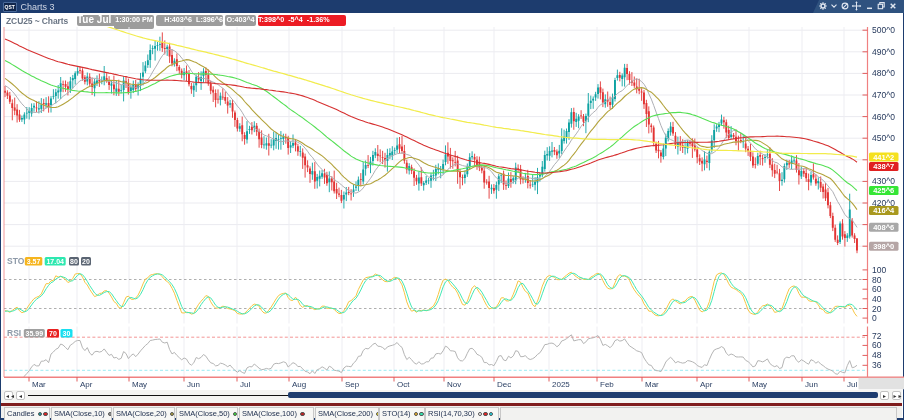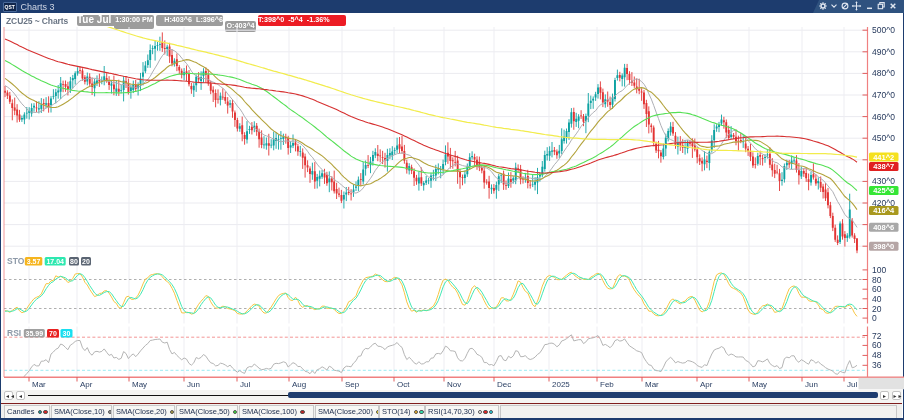--- a/index.html
+++ b/index.html
@@ -24,21 +24,21 @@
 </g>
       </svg>
 <div style="position:absolute;left:3px;top:1.5px;width:14.5px;height:10px;background:#10264c;border:0.5px solid #4a6a9a;border-radius:1px;color:#fff;font-size:5px;font-weight:bold;text-align:center;line-height:9px">QST</div>
 <div style="position:absolute;left:21px;top:2px;color:#cfd6e4;font-size:9px">Charts 3</div>
 </div>
 <div style="position:absolute;left:0;top:13px;width:901px;height:14px;background:#fff">
 <div style="position:absolute;left:5px;top:2.5px;color:#6b7685;font-size:8.5px;font-weight:bold;letter-spacing:-0.1px">ZCU25 ~ Charts</div>
 <div style="position:absolute;left:76px;top:2px;width:51px;height:10.5px;background:#9c9c9c;border-radius:2px;color:#fff;font-size:10px;font-weight:bold;text-align:center;line-height:10.5px;white-space:nowrap">Tue Jul 8 2025</div>
 <div style="position:absolute;left:113px;top:2px;width:40px;height:14px;background:#9c9c9c;border-radius:2px;color:#fff;font-size:7.2px;font-weight:bold;text-align:center;line-height:10.5px;white-space:nowrap">1:30:00 PM</div>
 <div style="position:absolute;left:155px;top:2px;width:67px;height:10.5px;background:#9c9c9c;border-radius:2px;color:#fff;font-size:7.2px;font-weight:bold;text-align:right;line-height:10.5px;white-space:nowrap">H:403^6&nbsp; L:396^6</div>
-<div style="position:absolute;left:224px;top:8px;width:31px;height:10.5px;background:#9c9c9c;border-radius:2px;color:#fff;font-size:7.2px;font-weight:bold;text-align:center;line-height:10.5px;white-space:nowrap">O:403^4</div>
+<div style="position:absolute;left:224px;top:2px;width:31px;height:10.5px;background:#9c9c9c;border-radius:2px;color:#fff;font-size:7.2px;font-weight:bold;text-align:center;line-height:10.5px;white-space:nowrap">O:403^4</div>
 <div style="position:absolute;left:257px;top:2px;width:88px;height:10.5px;background:#ec1c24;border-radius:2px;color:#fff;font-size:7.2px;font-weight:bold;text-align:left;line-height:10.5px;white-space:nowrap">T:398^0&nbsp; -5^4&nbsp; -1.36%</div>
 </div>
 <svg width="904" height="363" viewBox="0 27 904 363" style="position:absolute;left:0;top:27px" font-family="Liberation Sans, sans-serif">
 <defs>
         <clipPath id="cm">
           <rect x="3.0" y="27" width="863.5" height="228.5"></rect>
         </clipPath>
 <clipPath id="cs">
           <rect x="3.0" y="255.5" width="863.5" height="68.0"></rect>
         </clipPath>
@@ -168,21 +168,21 @@
 <rect x="857.5" y="377.8" width="46.5" height="11.5" fill="#e2e2e2"></rect>
 </svg>
 <div style="position:absolute;left:0;top:389.5px;width:901px;height:13px;background:#f4f4f2">
 <div style="position:absolute;left:3px;top:1.5px;width:9px;height:8.5px;background:#fff;border:1px solid #c2c2c2;border-radius:2px;font-size:5px;text-align:center;line-height:8px;color:#333">◄◄</div>
 <div style="position:absolute;left:15px;top:1.5px;width:9px;height:8.5px;background:#fff;border:1px solid #c2c2c2;border-radius:2px;font-size:5px;text-align:center;line-height:8px;color:#333">◄</div>
 <div style="position:absolute;left:27px;top:5px;width:260px;height:1.6px;background:#111"></div>
 <div style="position:absolute;left:287px;top:2.5px;width:590px;height:6px;background:#1d3c6e;border-radius:2px"></div>
 <div style="position:absolute;left:879px;top:1.5px;width:9px;height:8.5px;background:#fff;border:1px solid #c2c2c2;border-radius:2px;font-size:5px;text-align:center;line-height:8px;color:#333">►</div>
 <div style="position:absolute;left:890.5px;top:1.5px;width:9px;height:8.5px;background:#fff;border:1px solid #c2c2c2;border-radius:2px;font-size:5px;text-align:center;line-height:8px;color:#333">►►</div>
 </div>
-<div style="position:absolute;left:0;top:402.5px;width:901px;height:15px;background:#f0f0ee;border-top:1px solid #7f1d1d">
+<div style="position:absolute;left:0;top:402.5px;width:901px;height:15px;background:#f0f0ee;border-top:3px solid #7f1d1d">
 <div style="position:absolute;left:2.5px;top:1px;width:46px;height:13px;background:#f7f7f5;border:1px solid #c8c8c8;border-bottom:none;font-size:7.5px;color:#1a2a4a;text-align:left;padding-left:2.5px;line-height:12.5px;white-space:nowrap;overflow:hidden">Candles <span style="display:inline-block;width:4.5px;height:4.5px;border-radius:50%;background:#0da2a2;border:0.5px solid #555;vertical-align:-0.5px;margin-left:1px"></span><span style="display:inline-block;width:4.5px;height:4.5px;border-radius:50%;background:#e02020;border:0.5px solid #555;vertical-align:-0.5px;margin-left:1px"></span></div>
 <div style="position:absolute;left:49.5px;top:1px;width:61px;height:13px;background:#f7f7f5;border:1px solid #c8c8c8;border-bottom:none;font-size:7.5px;color:#1a2a4a;text-align:left;padding-left:2.5px;line-height:12.5px;white-space:nowrap;overflow:hidden">SMA(Close,10) <span style="display:inline-block;width:4.5px;height:4.5px;border-radius:50%;background:#999;border:0.5px solid #555;vertical-align:-0.5px;margin-left:1px"></span></div>
 <div style="position:absolute;left:111.5px;top:1px;width:62px;height:13px;background:#f7f7f5;border:1px solid #c8c8c8;border-bottom:none;font-size:7.5px;color:#1a2a4a;text-align:left;padding-left:2.5px;line-height:12.5px;white-space:nowrap;overflow:hidden">SMA(Close,20) <span style="display:inline-block;width:4.5px;height:4.5px;border-radius:50%;background:#b3a33c;border:0.5px solid #555;vertical-align:-0.5px;margin-left:1px"></span></div>
 <div style="position:absolute;left:174.5px;top:1px;width:62px;height:13px;background:#f7f7f5;border:1px solid #c8c8c8;border-bottom:none;font-size:7.5px;color:#1a2a4a;text-align:left;padding-left:2.5px;line-height:12.5px;white-space:nowrap;overflow:hidden">SMA(Close,50) <span style="display:inline-block;width:4.5px;height:4.5px;border-radius:50%;background:#35e635;border:0.5px solid #555;vertical-align:-0.5px;margin-left:1px"></span></div>
 <div style="position:absolute;left:237.5px;top:1px;width:75px;height:13px;background:#f7f7f5;border:1px solid #c8c8c8;border-bottom:none;font-size:7.5px;color:#1a2a4a;text-align:left;padding-left:2.5px;line-height:12.5px;white-space:nowrap;overflow:hidden">SMA(Close,100) <span style="display:inline-block;width:4.5px;height:4.5px;border-radius:50%;background:#c02020;border:0.5px solid #555;vertical-align:-0.5px;margin-left:1px"></span></div>
 <div style="position:absolute;left:313.5px;top:1px;width:64.5px;height:13px;background:#f7f7f5;border:1px solid #c8c8c8;border-bottom:none;font-size:7.5px;color:#1a2a4a;text-align:left;padding-left:2.5px;line-height:12.5px;white-space:nowrap;overflow:hidden">SMA(Close,200) <span style="display:inline-block;width:4.5px;height:4.5px;border-radius:50%;background:#f5e11e;border:0.5px solid #555;vertical-align:-0.5px;margin-left:1px"></span></div>
 <div style="position:absolute;left:377.5px;top:1px;width:46px;height:13px;background:#f7f7f5;border:1px solid #c8c8c8;border-bottom:none;font-size:7.5px;color:#1a2a4a;text-align:left;padding-left:2.5px;line-height:12.5px;white-space:nowrap;overflow:hidden">STO(14) <span style="display:inline-block;width:4.5px;height:4.5px;border-radius:50%;background:#f6b51e;border:0.5px solid #555;vertical-align:-0.5px;margin-left:1px"></span><span style="display:inline-block;width:4.5px;height:4.5px;border-radius:50%;background:#2ee8b0;border:0.5px solid #555;vertical-align:-0.5px;margin-left:1px"></span></div>
 <div style="position:absolute;left:423.5px;top:1px;width:74px;height:13px;background:#f7f7f5;border:1px solid #c8c8c8;border-bottom:none;font-size:7.5px;color:#1a2a4a;text-align:left;padding-left:2.5px;line-height:12.5px;white-space:nowrap;overflow:hidden">RSI(14,70,30) <span style="display:inline-block;width:4.5px;height:4.5px;border-radius:50%;background:#fff;border:0.5px solid #555;vertical-align:-0.5px;margin-left:1px"></span><span style="display:inline-block;width:4.5px;height:4.5px;border-radius:50%;background:#e82020;border:0.5px solid #555;vertical-align:-0.5px;margin-left:1px"></span><span style="display:inline-block;width:4.5px;height:4.5px;border-radius:50%;background:#18dff0;border:0.5px solid #555;vertical-align:-0.5px;margin-left:1px"></span></div>
 <div style="position:absolute;left:498.5px;top:1px;width:397px;height:13px;background:#f2f2f0;border:1px solid #c8c8c8;border-bottom:none"></div>
 </div>

